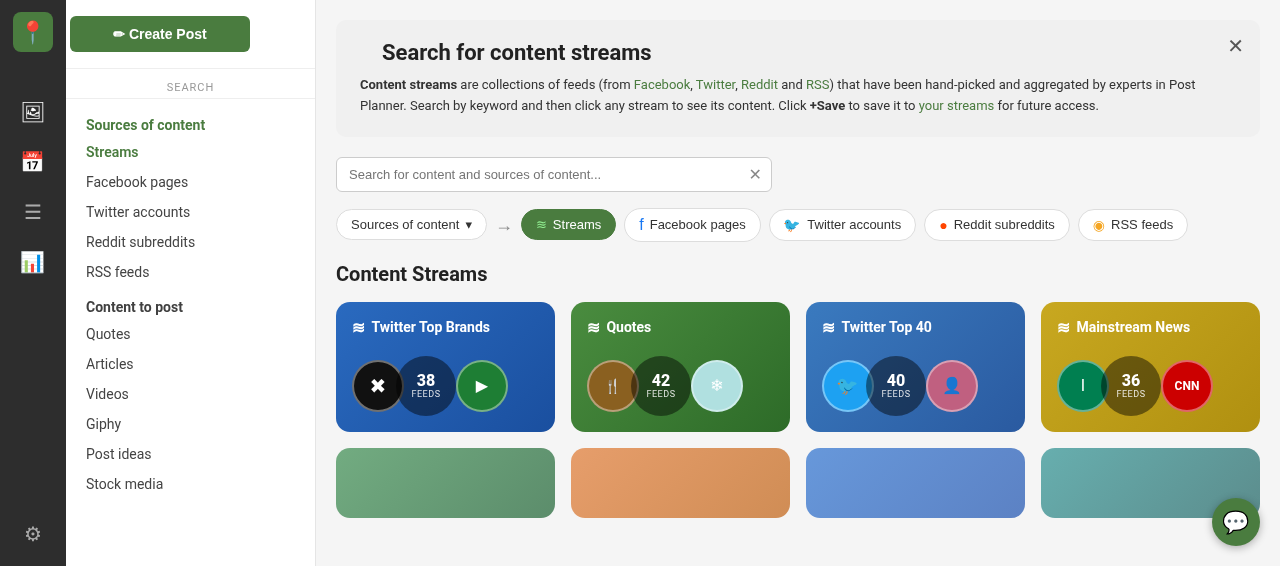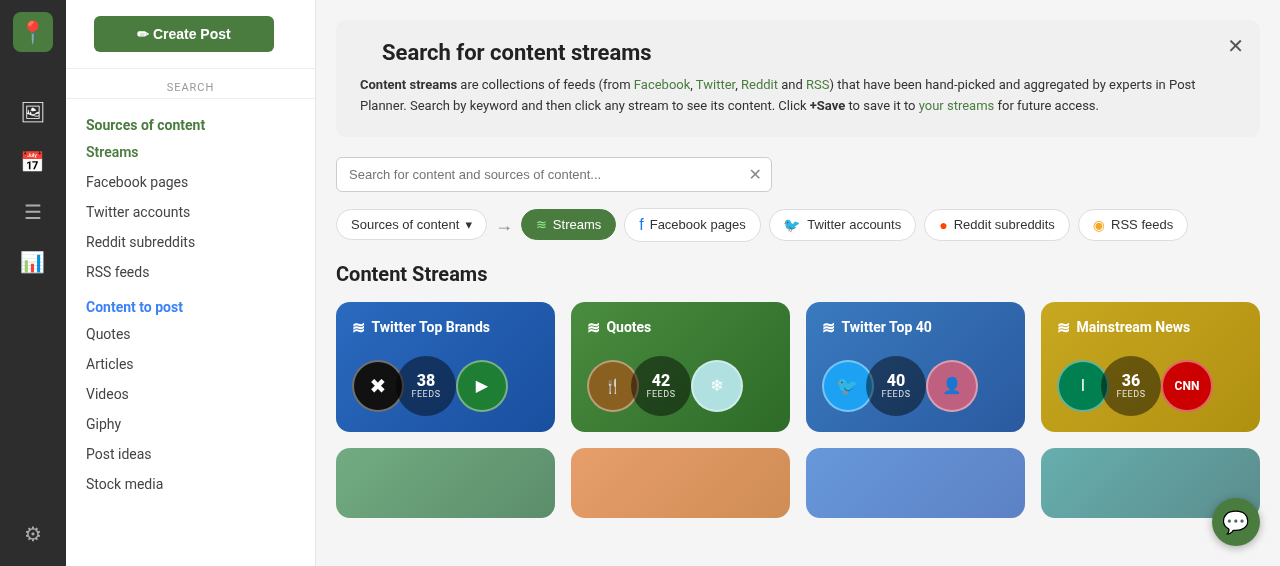--- a/index.html
+++ b/index.html
@@ -38,21 +38,21 @@
     .sidebar {
       width: 250px;
       background: #fff;
       border-right: 1px solid #e5e5e5;
       display: flex;
       flex-direction: column;
       flex-shrink: 0;
       overflow-y: auto;
     }
     .sidebar-header {
-      padding: 16px 28px 8px;
+      padding: 16px 4px 8px;
       text-align: center;
     }
     .create-post-btn {
       background: #4a7c3f;
       color: white;
       border: none;
       border-radius: 6px;
       padding: 10px 20px;
       cursor: pointer;
       font-size: 14px;
@@ -86,21 +86,21 @@
       cursor: pointer;
       display: block;
     }
     .sidebar-item.active {
       color: #4a7c3f;
       font-weight: 600;
     }
     .sidebar-section-title2 {
       font-size: 14px;
       font-weight: 700;
-      color: #3b82f6;
+      color: #404040;
       padding: 12px 20px 4px;
     }
 
     
     .main {
       flex: 1;
       overflow-y: auto;
       padding: 20px;
       background: #f5f5f5;
     }

